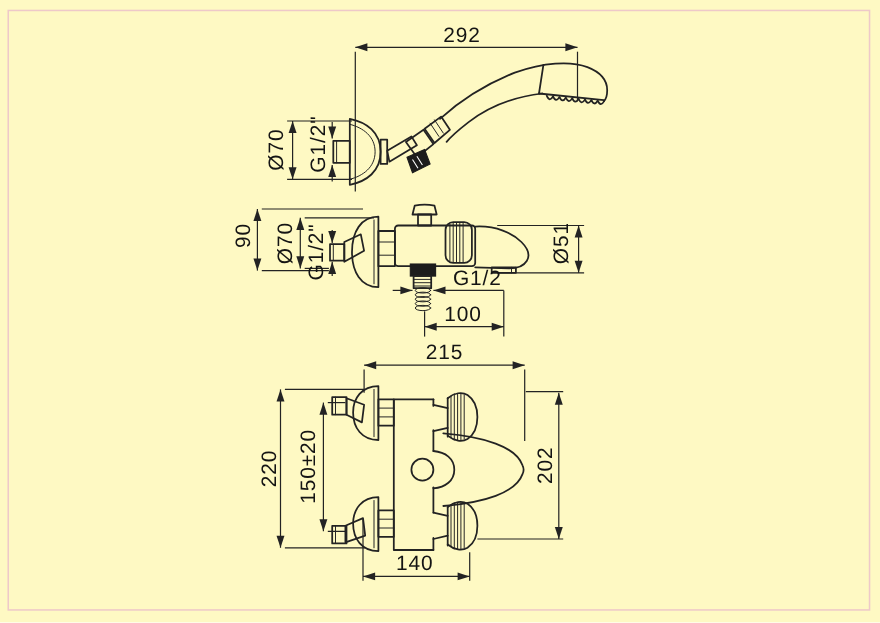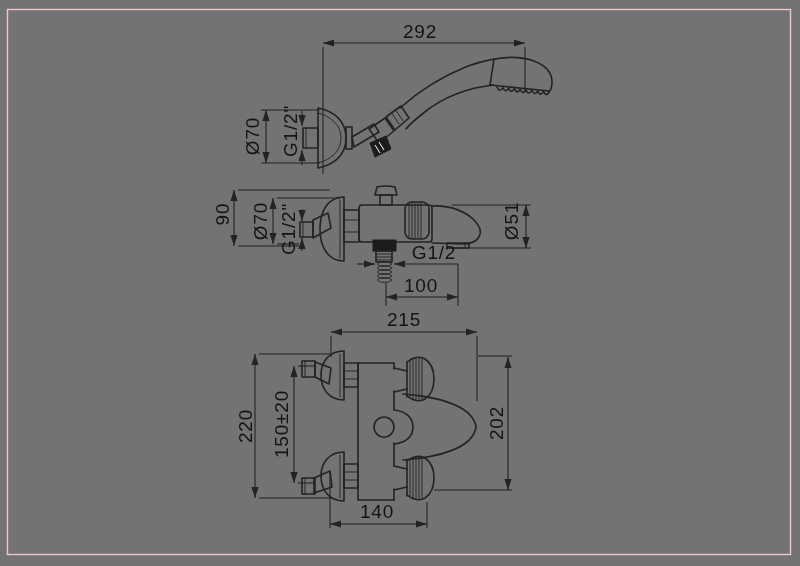--- a/index.html
+++ b/index.html
@@ -1,16 +1,16 @@
 <!DOCTYPE html>
 <html><head>
 <meta charset="utf-8">
 <style>
   html,body{margin:0;padding:0;background:#fff;}
-  .stage{width:800px;height:566px;background:#737373;position:relative;overflow:hidden;
+  .stage{width:800px;height:566px;background:#fef9c3;position:relative;overflow:hidden;
          font-family:"Liberation Sans",sans-serif;}
   svg{display:block;}
   .frame{fill:none;stroke:#eec9c9;stroke-width:1.4;}
   .ol{fill:none;stroke:#232323;stroke-width:1.6;stroke-linejoin:round;stroke-linecap:round;}
   .thin{fill:none;stroke:#232323;stroke-width:0.9;stroke-linecap:round;}
   .dl{fill:none;stroke:#232323;stroke-width:1.1;}
   .dark{fill:#1c1c1c;stroke:#1c1c1c;stroke-width:1;}
   text.dim{font-family:"Liberation Sans",sans-serif;font-size:19px;fill:#141414;letter-spacing:0.8px;}
 </style>
 </head>

